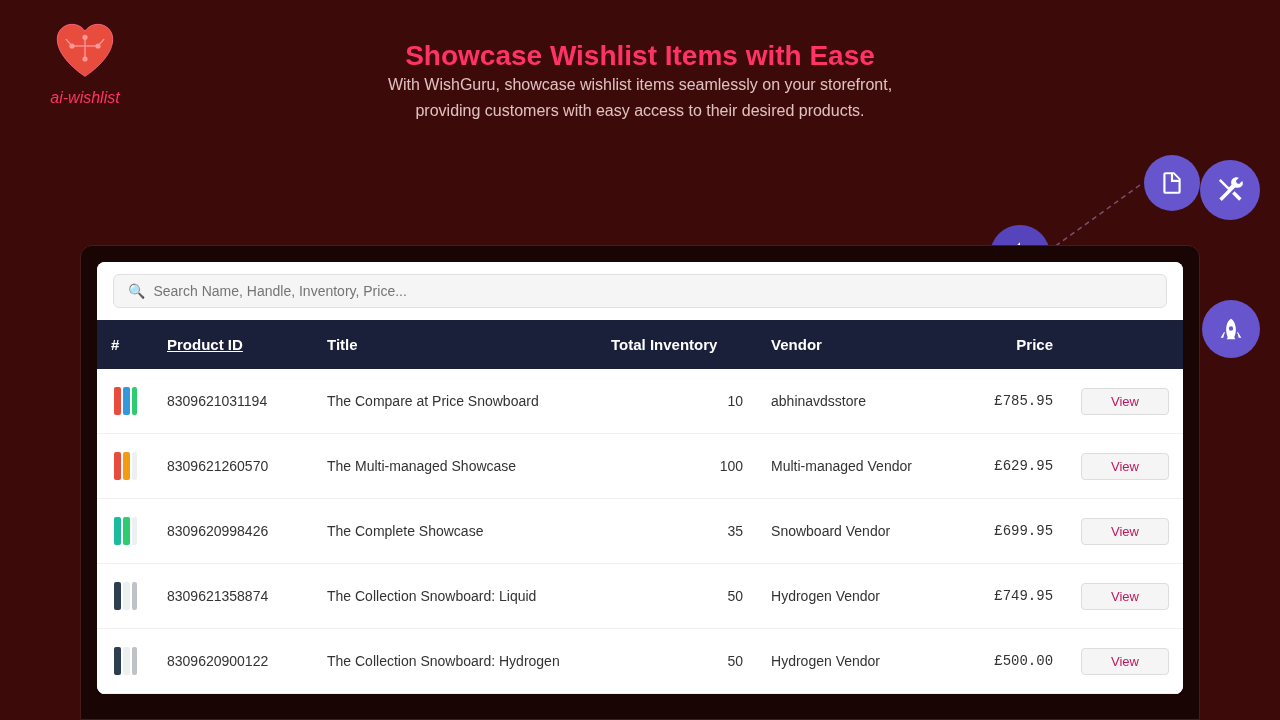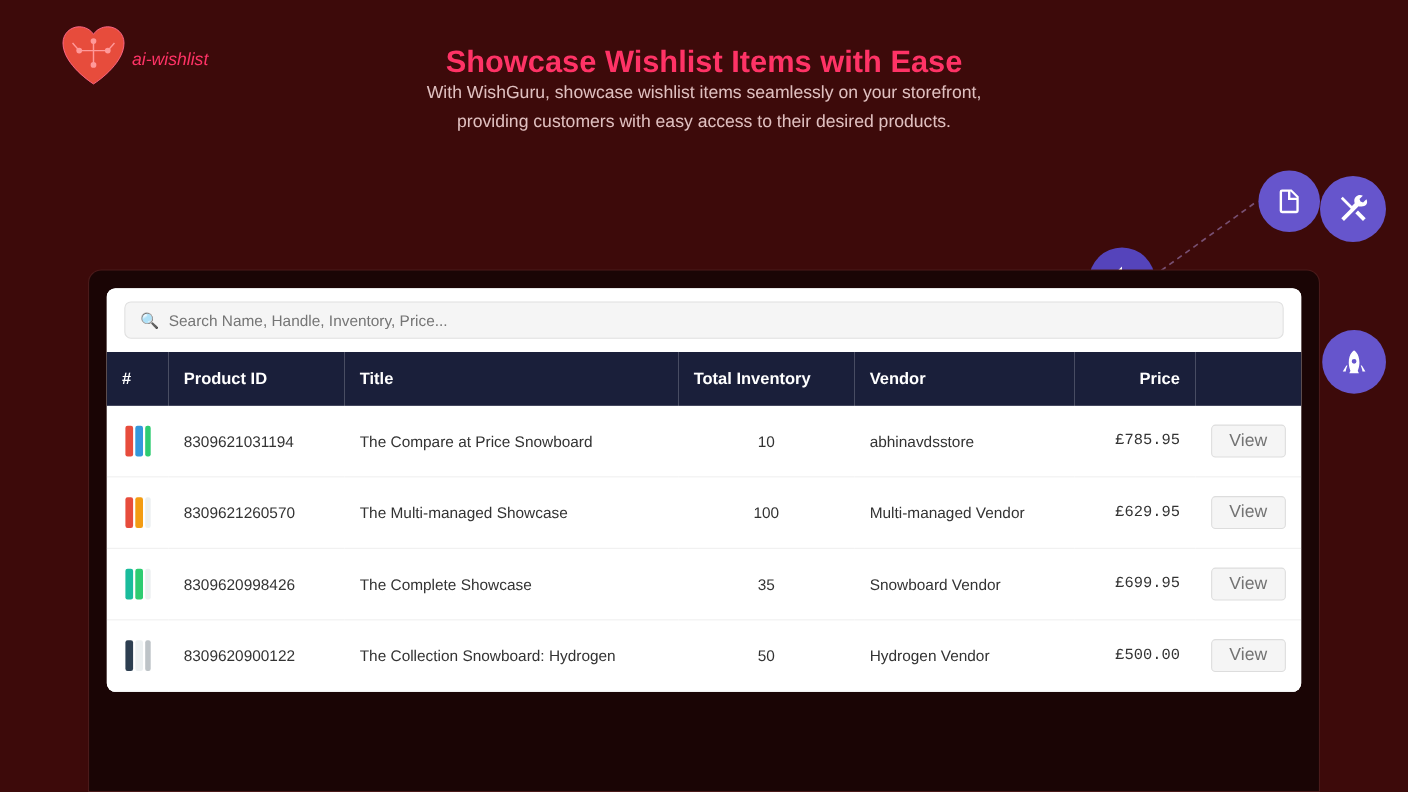--- a/index.html
+++ b/index.html
@@ -19,20 +19,21 @@
       align-items: center;
       padding-top: 30px;
       position: relative;
     }
 
     .logo-area {
       position: absolute;
       left: 50px;
       top: 20px;
       display: flex;
+      flex-direction: column;
       align-items: center;
       text-align: right;
     }
 
     .logo-heart {
       width: 70px;
       height: 65px;
     }
 
     .logo-text {
@@ -143,40 +144,40 @@
     }
 
     thead th {
       padding: 16px 14px;
       text-align: left;
       font-size: 15px;
       font-weight: 600;
     }
 
     thead th.col-hash { width: 50px; }
-    thead th.col-id { width: 160px; }
+    thead th.col-id { width: 160px; text-decoration: underline; }
     thead th.col-title { }
     thead th.col-inv { width: 160px; }
     thead th.col-vendor { width: 200px; }
     thead th.col-price { width: 110px; text-align: right; }
     thead th.col-action { width: 80px; }
 
     tbody tr {
       border-bottom: 1px solid #f0f0f0;
       background: white;
     }
 
     tbody td {
       padding: 14px 14px;
       font-size: 14px;
       color: #333;
       vertical-align: middle;
     }
 
-    tbody td.col-inv { text-align: center; }
+    tbody td.col-inv { text-align: right; }
     tbody td.col-price { text-align: right; font-weight: 500; font-family: Liberation Mono, monospace; }
 
     .product-thumb {
       width: 28px;
       height: 36px;
       border-radius: 3px;
       overflow: hidden;
       display: flex;
       align-items: center;
       justify-content: center;
@@ -186,23 +187,23 @@
       width: 8px;
       height: 100%;
       border-radius: 2px;
       margin: 0 1px;
     }
 
     .view-btn {
       background: #f5f5f5;
       border: 1px solid #ddd;
       border-radius: 4px;
-      padding: 5px 16px;
-      font-size: 16px;
-      color: #737373;
+      padding: 5px 29px;
+      font-size: 13px;
+      color: #be185d;
       cursor: pointer;
     }
   </style>
 </head>
 <body>
 
 <div class="logo-area">
   <svg class="logo-heart" viewBox="0 0 80 75" fill="none" xmlns="http://www.w3.org/2000/svg">
     <path d="M40 65 C40 65 8 45 8 22 C8 12 16 5 25 5 C31 5 37 8 40 13 C43 8 49 5 55 5 C64 5 72 12 72 22 C72 45 40 65 40 65Z" fill="#e74c3c" stroke="#ff6688" stroke-width="1"></path>
 
@@ -338,20 +339,37 @@
     </td>
   </tr>
             <tr>
     <td>
       <div class="product-thumb">
         <div class="thumb-bar" style="background:#2c3e50; width:7px; height:28px; border-radius:2px;"></div>
         <div class="thumb-bar" style="background:#ecf0f1; width:7px; height:28px; border-radius:2px;"></div>
         <div class="thumb-bar" style="background:#bdc3c7; width:5px; height:28px; border-radius:2px;"></div>
       </div>
     </td>
+    <td>8309621358874</td>
+    <td>The Collection Snowboard: Liquid</td>
+    <td class="col-inv">50</td>
+    <td>Hydrogen Vendor</td>
+    <td class="col-price">£749.95</td>
+    <td>
+      <button class="view-btn">View</button>
+    </td>
+  </tr>
+            <tr>
+    <td>
+      <div class="product-thumb">
+        <div class="thumb-bar" style="background:#2c3e50; width:7px; height:28px; border-radius:2px;"></div>
+        <div class="thumb-bar" style="background:#ecf0f1; width:7px; height:28px; border-radius:2px;"></div>
+        <div class="thumb-bar" style="background:#bdc3c7; width:5px; height:28px; border-radius:2px;"></div>
+      </div>
+    </td>
     <td>8309620900122</td>
     <td>The Collection Snowboard: Hydrogen</td>
     <td class="col-inv">50</td>
     <td>Hydrogen Vendor</td>
     <td class="col-price">£500.00</td>
     <td>
       <button class="view-btn">View</button>
     </td>
   </tr>
           </tbody>

